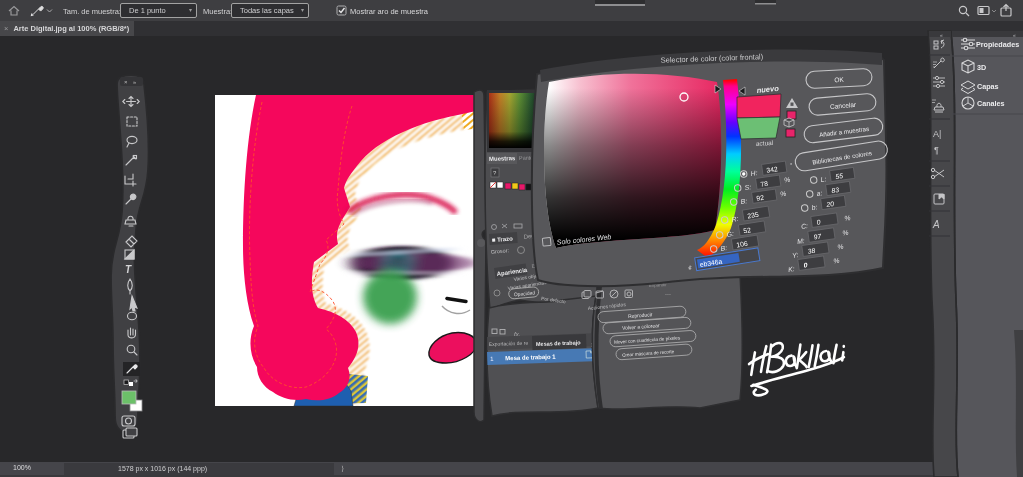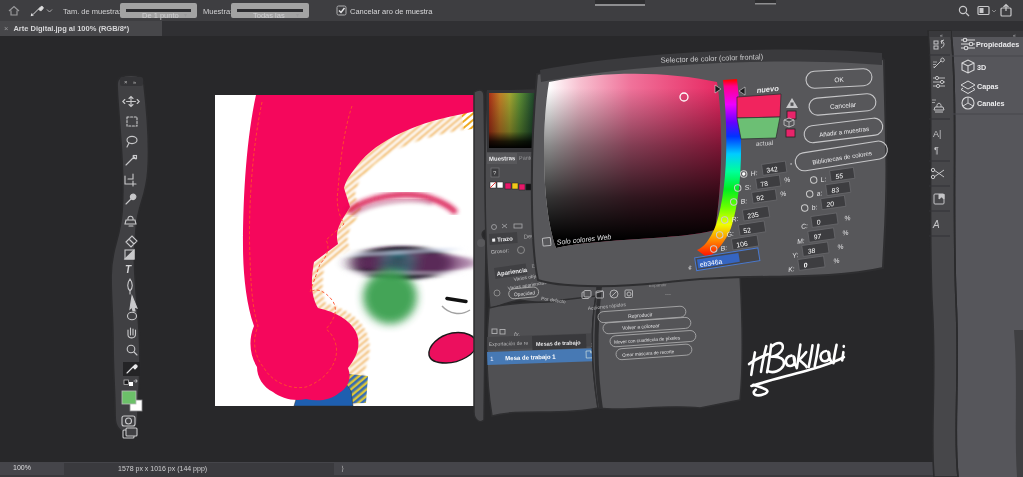--- a/index.html
+++ b/index.html
@@ -1,32 +1,32 @@
 <!DOCTYPE html>
 <html><head><meta charset="utf-8">
 <style>
 *{margin:0;padding:0;box-sizing:border-box}
 html,body{width:1023px;height:477px;overflow:hidden;background:#28282a;font-family:"Liberation Sans",sans-serif}
 #topbar{position:absolute;left:0;top:0;width:1023px;height:21px;background:#3e3e41;color:#d2d2d4;font-size:7.5px}
 #topbar .lbl{position:absolute;top:7px}
-.dd{position:absolute;top:3px;height:15px;background:#2e2e31;border:6px solid #a3a3a3;border-radius:2px;color:#cfcfd1;font-size:7.5px;line-height:13px;padding-left:16px}
+.dd{position:absolute;top:3px;height:15px;background:#2e2e31;border:1px solid #a3a3a3;border-radius:2px;color:#cfcfd1;font-size:7.5px;line-height:13px;padding-left:8px}
 #tabbar{position:absolute;left:0;top:21px;width:1023px;height:15px;background:#303033}
-#tab{position:absolute;left:0;top:0;width:162px;height:15px;background:#47474a;color:#d6d6d8;font-size:7.5px;font-weight:bold;line-height:15px}
+#tab{position:absolute;left:0;top:0;width:134px;height:15px;background:#47474a;color:#d6d6d8;font-size:7.5px;font-weight:bold;line-height:15px}
 #statusbar{position:absolute;left:0;top:462px;width:1023px;height:15px;background:#45454a}
 #statusbar .f{position:absolute;left:64px;top:1px;width:270px;height:12px;background:#3a3a3e;color:#cfcfd1;font-size:7px;line-height:12px;text-align:left;padding-left:54px}
 svg{position:absolute;left:0;top:0}
 text{font-family:"Liberation Sans",sans-serif}
 </style></head>
 <body>
 <div id="topbar">
  <span class="lbl" style="left:63px">Tam. de muestra:</span>
  <div class="dd" style="left:120px;width:77px">De 1 punto<span style="position:absolute;right:4px;top:0;color:#9a9a9c;font-size:6px">▾</span></div>
  <span class="lbl" style="left:203px">Muestra:</span>
  <div class="dd" style="left:231px;width:78px">Todas las capas<span style="position:absolute;right:4px;top:0;color:#9a9a9c;font-size:6px">▾</span></div>
- <span class="lbl" style="left:350px;color:#d8d8da">Cancelar aro de muestra</span>
+ <span class="lbl" style="left:350px;color:#d8d8da">Mostrar aro de muestra</span>
 </div>
 <div id="tabbar">
     <div id="tab"><span style="color:#9a9a9c;padding:0 5px 0 4px;font-weight:normal">×</span>Arte Digital.jpg al 100% (RGB/8*)</div>
   </div>
 <div id="statusbar">
     <span style="position:absolute;left:13px;top:2px;color:#dedee0;font-size:7px">100%</span>
 <div class="f">1578 px x 1016 px (144 ppp)<span style="position:absolute;right:-10px;top:0;color:#bbb">⟩</span></div>
 <div style="position:absolute;left:0;top:13px;width:1023px;height:2px;background:#39393c"></div>
 </div>
 <svg width="1023" height="477" viewBox="0 0 1023 477">

